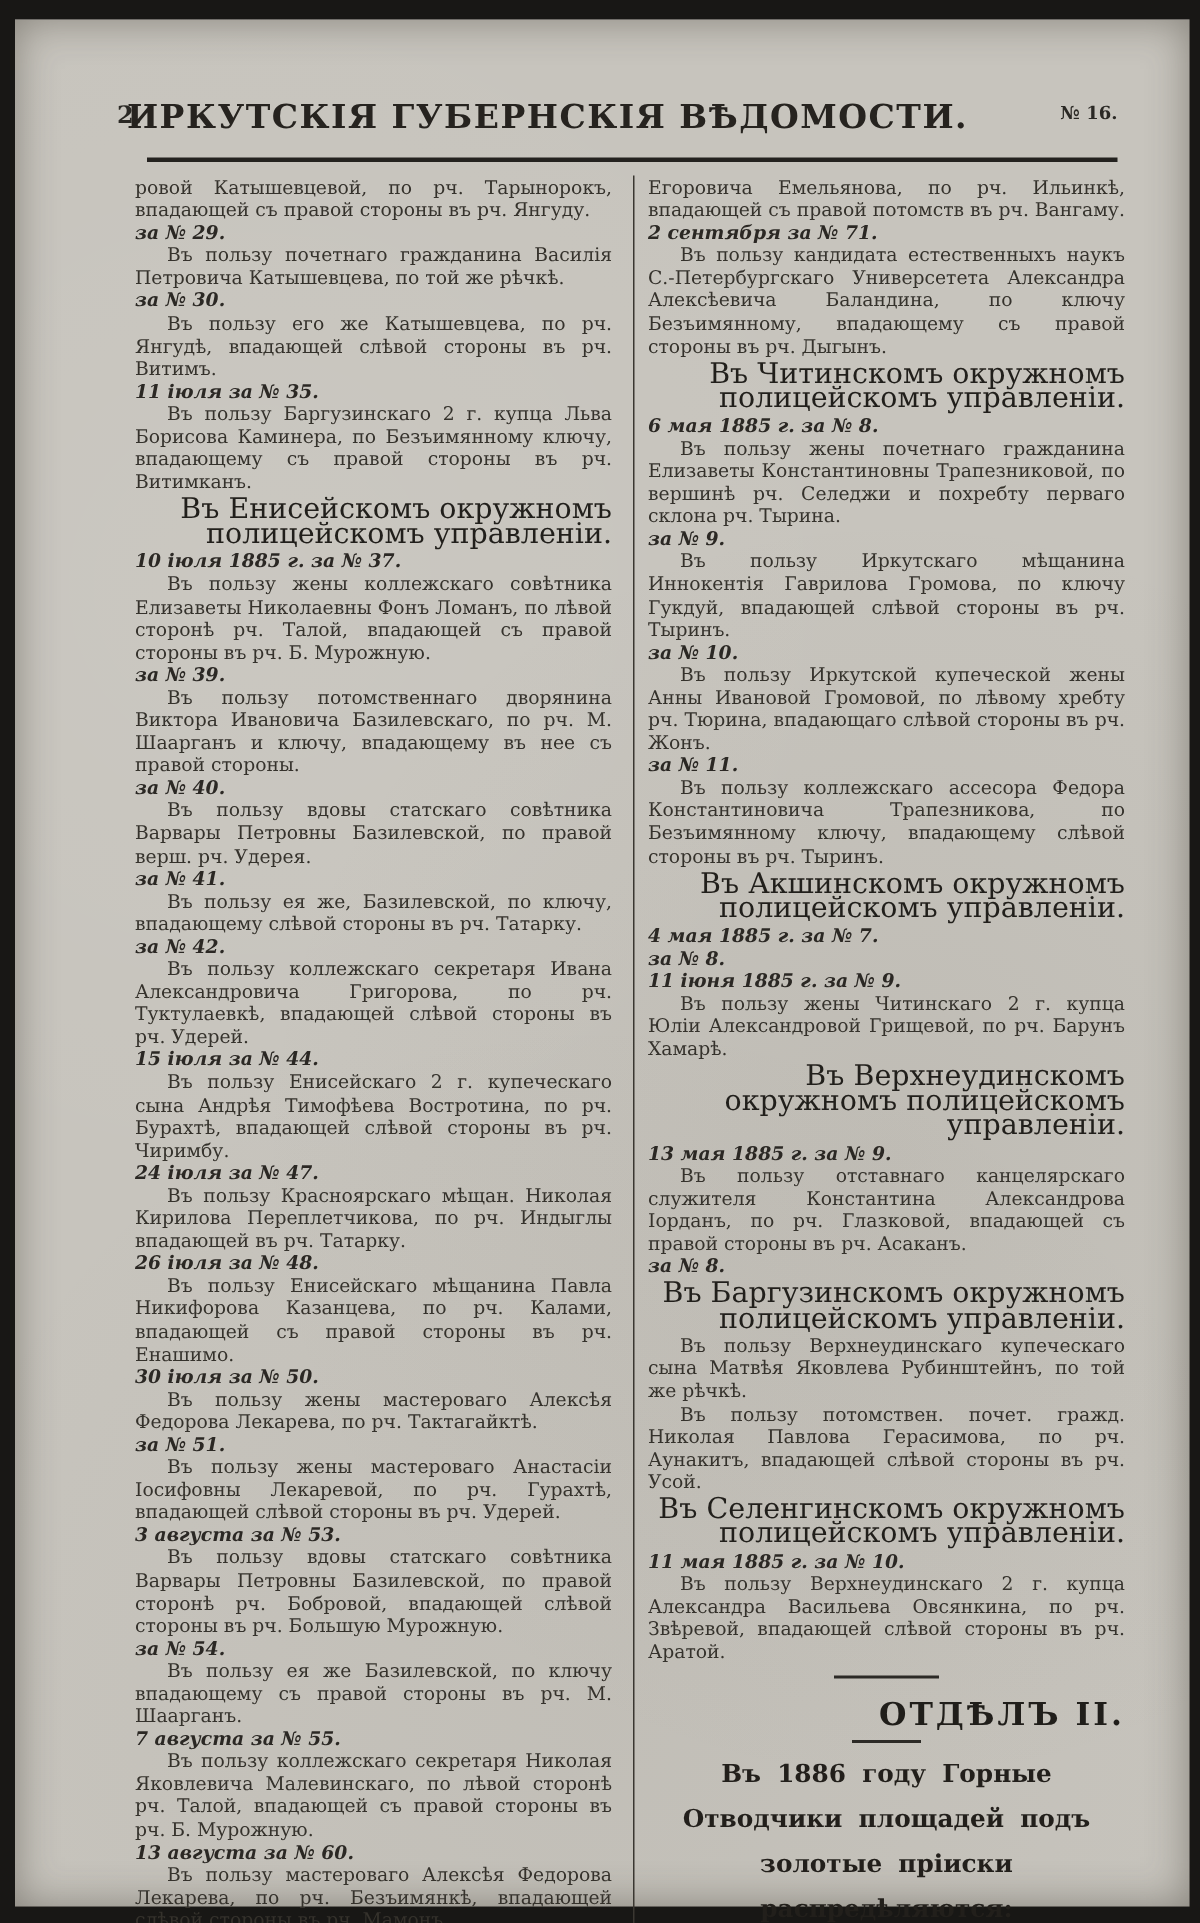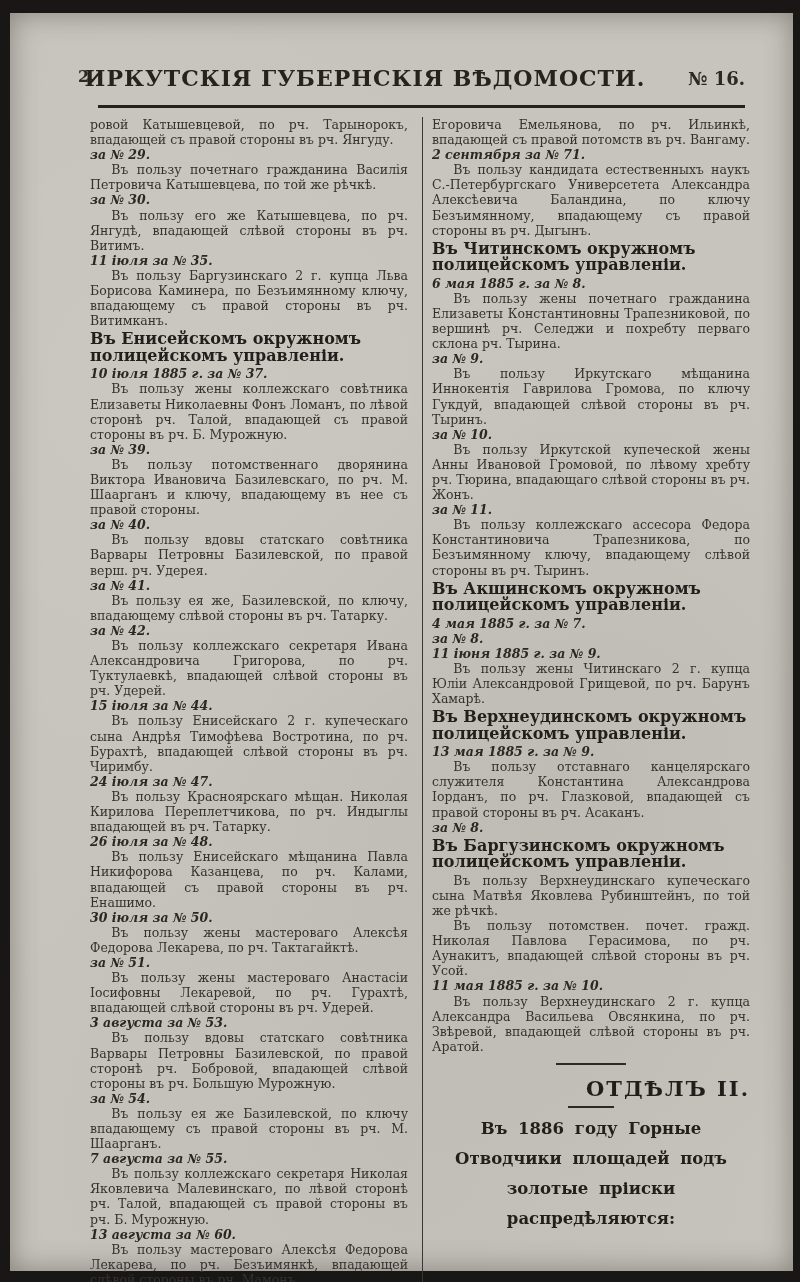--- a/index.html
+++ b/index.html
@@ -31,21 +31,21 @@
     font-size:16px;font-weight:bold;color:#2b2925;
   }
   .masthead{
     position:absolute;left:0;right:73px;top:4px;
     text-align:center;
     font-size:22px;font-weight:bold;letter-spacing:1px;
     color:#26231f;
   }
   .issue-num{
     position:absolute;right:48px;top:7px;
-    font-size:18px;font-weight:bold;color:#2b2925;
+    font-size:12px;font-weight:bold;color:#2b2925;
   }
   .header-rule{
     height:3px;background:#24221f;
     margin:0 48px 0 88px;
   }
   .columns{
     display:flex;
     align-items:stretch;
     margin-top:9px;
   }
@@ -62,23 +62,23 @@
   }
   .blk{margin:0;}
   .para{text-indent:1.7em;}
   .cont{text-indent:0;}
   .case{
     font-style:italic;font-weight:bold;
     color:#2b2824;
     padding:0 0 0 0;
   }
   .heading{
-    text-align:left;
-    font-weight:bold;
-    font-size:16px;line-height:16.5px;
+    text-align:right;
+    font-weight:normal;
+    font-size:19px;line-height:16.5px;
     color:#211f1b;
     margin:3px 0 2px;
   }
   .rule-short{
     width:70px;height:2px;background:#2c2a26;
     margin:9px auto 7px;
   }
   .rule-short.small{
     width:46px;height:2px;margin:5px auto 6px;
   }
@@ -170,20 +170,21 @@
         <div class="blk case">за № 8.</div>
         <div class="blk case">11 іюня 1885 г. за № 9.</div>
         <div class="blk para">Въ пользу жены Читинскаго 2 г. купца Юліи Александровой Грищевой, по рч. Барунъ Хамарѣ.</div>
         <div class="blk heading">Въ Верхнеудинскомъ окружномъ полицейскомъ управленіи.</div>
         <div class="blk case">13 мая 1885 г. за № 9.</div>
         <div class="blk para">Въ пользу отставнаго канцелярскаго служителя Константина Александрова Іорданъ, по рч. Глазковой, впадающей съ правой стороны въ рч. Асаканъ.</div>
         <div class="blk case">за № 8.</div>
         <div class="blk heading">Въ Баргузинскомъ окружномъ полицейскомъ управленіи.</div>
         <div class="blk para">Въ пользу Верхнеудинскаго купеческаго сына Матвѣя Яковлева Рубинштейнъ, по той же рѣчкѣ.</div>
         <div class="blk para">Въ пользу потомствен. почет. гражд. Николая Павлова Герасимова, по рч. Аунакитъ, впадающей слѣвой стороны въ рч. Усой.</div>
+        <div class="blk heading">Въ Селенгинскомъ окружномъ полицейскомъ управленіи.</div>
         <div class="blk case">11 мая 1885 г. за № 10.</div>
         <div class="blk para">Въ пользу Верхнеудинскаго 2 г. купца Александра Васильева Овсянкина, по рч. Звѣревой, впадающей слѣвой стороны въ рч. Аратой.</div>
         <div class="rule-short"></div>
         <div class="blk section">ОТДѢЛЪ II.</div>
         <div class="rule-short small"></div>
         <div class="blk display">Въ 1886 году Горные Отводчики площадей подъ золотые пріиски распредѣляются:</div>
       </div>
   </div>
 
 </div>

